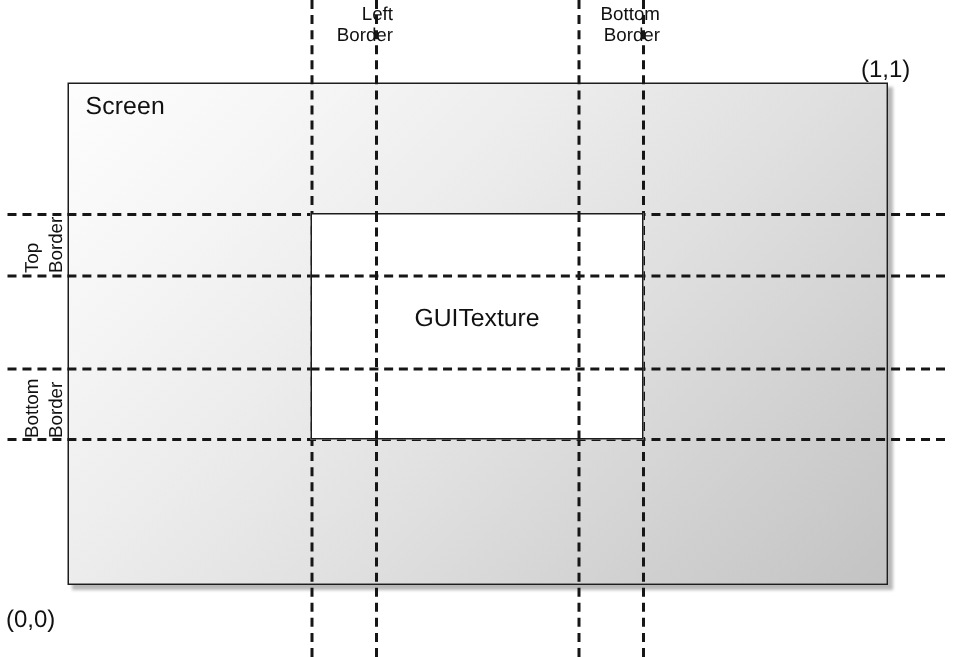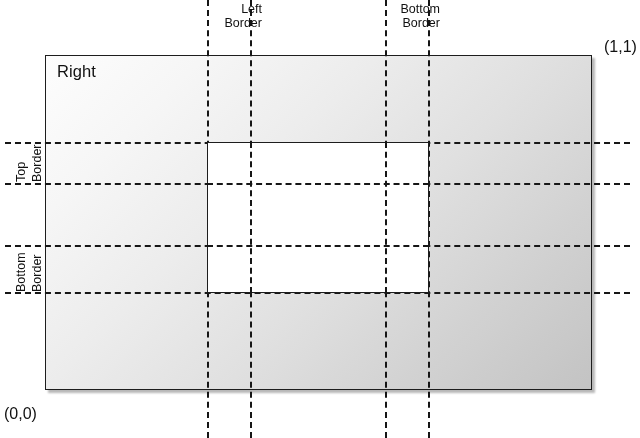--- a/index.html
+++ b/index.html
@@ -116,21 +116,21 @@
   .lbl-bottom-border-l1 { left: 14px; top: 292px; }
   .lbl-bottom-border-l2 { left: 30px; top: 292px; }
 
   
   .coord {
     position: absolute;
     font-size: 16px;
     color: #111;
     white-space: nowrap;
   }
-  .coord-topright   { left: 604px; top: 38px; }
+  .coord-topright   { left: 574px; top: 38px; }
   .coord-bottomleft { left: 4px;   top: 405px; }
 
   .layer-lines-under { z-index: 2; }
   .layer-screen      { z-index: 1; }
   .layer-gui         { z-index: 4; }
   .layer-text        { z-index: 8; }
 </style>
 </head>
 <body>
 
@@ -148,22 +148,23 @@
   <div class="hline layer-lines-under" style="top:245px;"></div>
   <div class="hline layer-lines-under" style="top:292px;"></div>
 
   <div class="guitexture-rect layer-gui"></div>
 
   <div class="vline vline-over" style="left:250px; top:142px; height:151px;"></div>
   <div class="vline vline-over" style="left:385px; top:142px; height:151px;"></div>
   <div class="hline hline-over" style="top:183px; left:207px; width:222px;"></div>
   <div class="hline hline-over" style="top:245px; left:207px; width:222px;"></div>
 
-  <div class="screen-label layer-text">Right</div>
+  <div class="screen-label layer-text">Screen</div>
 
+  <div class="guitexture-label layer-text">GUITexture</div>
 
   <div class="lbl lbl-left-border layer-text">
     <div>Left</div>
     <div>Border</div>
   </div>
 
   <div class="lbl lbl-right-border layer-text">
     <div>Bottom</div>
     <div>Border</div>
   </div>

